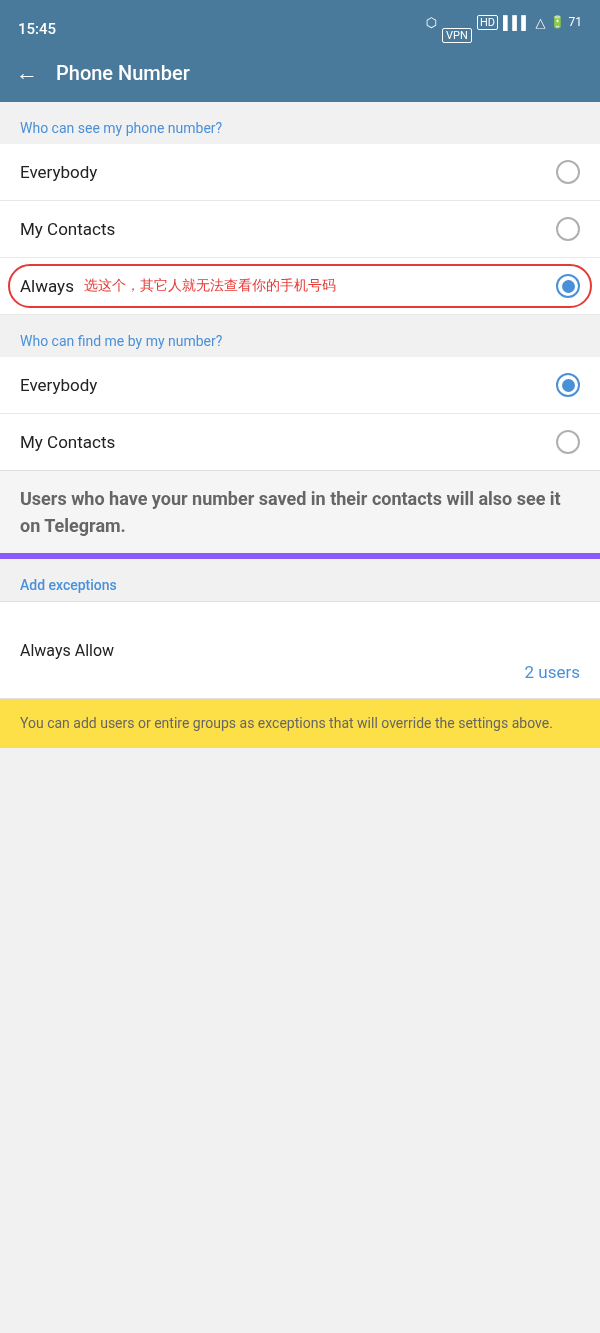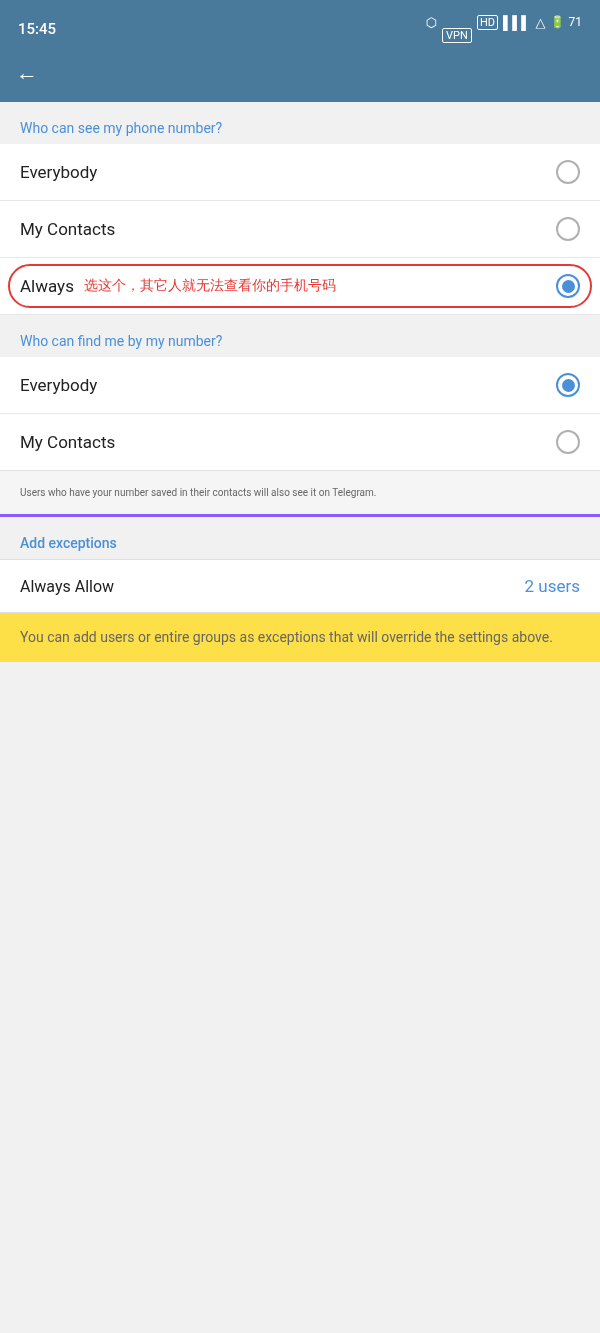--- a/index.html
+++ b/index.html
@@ -137,24 +137,25 @@
       border: 2.5px solid #e53935;
       border-radius: 40px;
       pointer-events: none;
     }
 
     
     .info-box {
       background: #f5f5f5;
       padding: 14px 20px;
       color: #666;
-      font-size: 10px;
+      font-size: 18px;
       line-height: 1.5;
       border-top: 1px solid #e0e0e0;
-      border-bottom: 3px solid #8b5cf6;
+      border-bottom: 6px solid #8b5cf6;
+      font-weight: bold;
     }
 
     .add-exceptions-label {
       color: #4a90d9;
       font-size: 14px;
       padding: 18px 20px 8px 20px;
       font-weight: 500;
     }
 
     .always-allow-row {
@@ -166,20 +167,21 @@
       border-top: 1px solid #e0e0e0;
       border-bottom: 1px solid #e0e0e0;
     }
     .always-allow-label {
       font-size: 16px;
       color: #222;
     }
     .always-allow-count {
       font-size: 17px;
       color: #4a90d9;
+      margin-top: 44px;
     }
 
     .bottom-info-box {
       background: #fde047;
       padding: 14px 20px;
       color: #666;
       font-size: 14px;
       line-height: 1.5;
     }
 
@@ -198,20 +200,21 @@
     <span style="font-size:11px;border:1px solid white;padding:0 3px;border-radius:2px;margin-top:26px;">VPN</span>
     <span style="font-size:11px;border:1px solid white;padding:0 2px;border-radius:2px;">HD</span>
     <span>▌▌▌</span>
     <span>△</span>
     <span style="font-size:12px;">🔋 71</span>
   </div>
 </div>
 
 <div class="header">
   <span class="header-back">←</span>
+  <span class="header-title">Phone Number</span>
 </div>
 
 <div class="content">
 
   <div class="section-label">Who can see my phone number?</div>
 
   <div class="options-group">
 
     <div class="option-row">
       <span class="option-label">Everybody</span>

